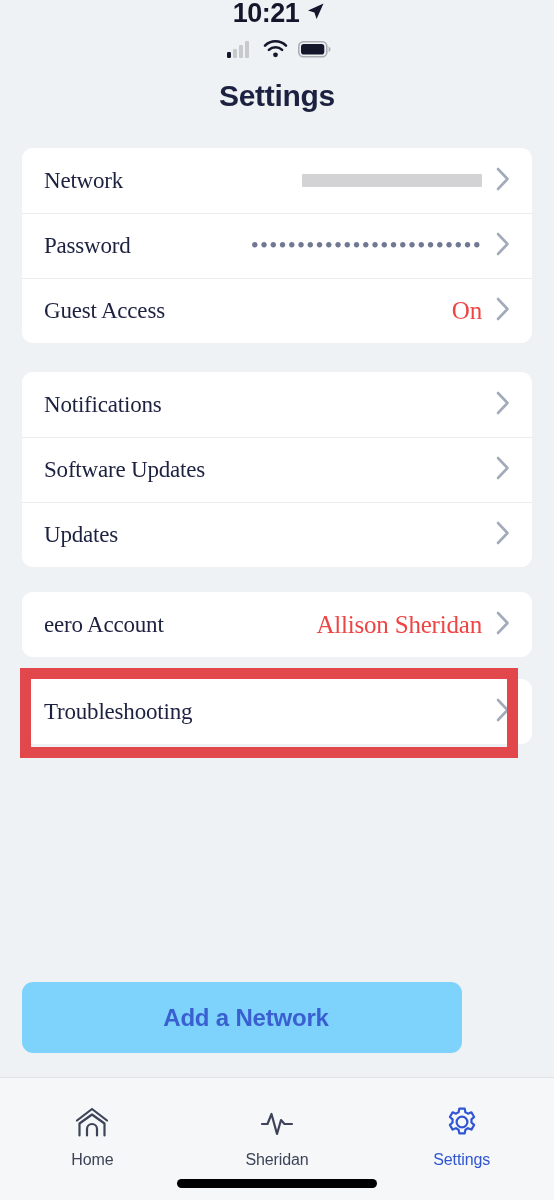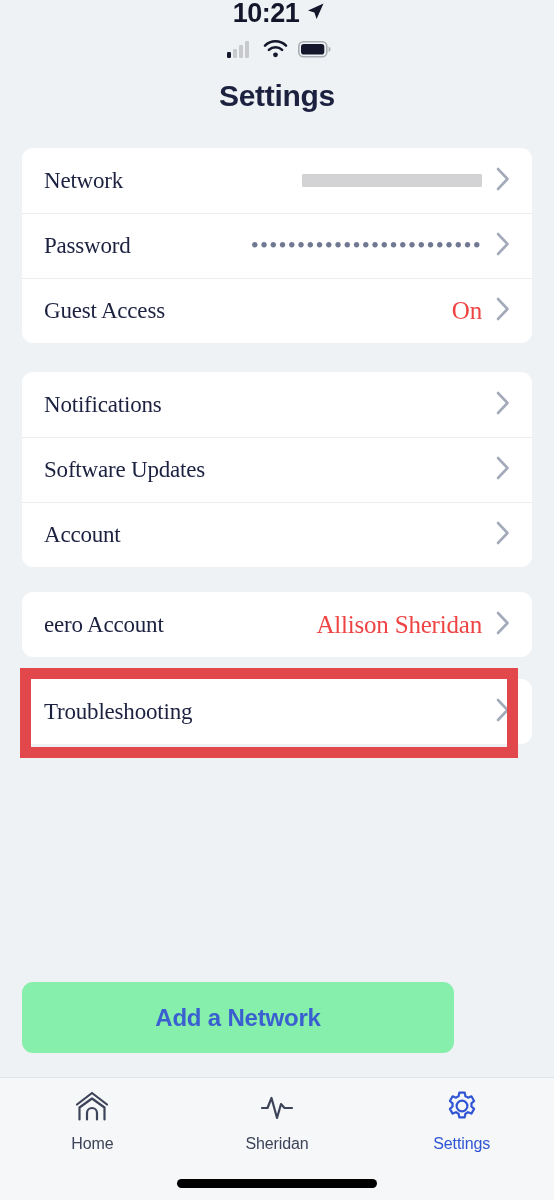--- a/index.html
+++ b/index.html
@@ -133,46 +133,47 @@
     pointer-events: none;
   }
 
   
   .add-network-card {
     position: absolute;
     left: 22px;
     top: 982px;
     width: 432px;
     height: 71px;
-    background: #86efac;
+    background: #7dd3fc;
     border-radius: 11px;
     display: flex;
     align-items: center;
     justify-content: center;
+    padding-left: 8px;
   }
   .add-network-label {
     font-size: 24px;
     font-weight: bold;
     color: #3a5fd0;
     letter-spacing: -0.2px;
   }
 
   
   .tab-bar {
     position: absolute;
     left: 0;
     bottom: 0;
     width: 554px;
     height: 123px;
     background: #f5f7f8;
     border-top: 1px solid #dfe3e6;
     box-sizing: border-box;
     display: flex;
     align-items: flex-start;
-    padding-top: 12px;
+    padding-top: 28px;
   }
   .tab-item {
     flex: 1;
     display: flex;
     flex-direction: column;
     align-items: center;
     gap: 7px;
   }
   .tab-label {
     font-size: 16px;
@@ -289,21 +290,21 @@
     <span class="row-right">
       <span class="chevron">
         <svg width="14" height="24" viewBox="0 0 14 24">
             <path d="M2 2 L11.5 12 L2 22" stroke="#a3abbb" stroke-width="2.6" fill="none" stroke-linecap="round" stroke-linejoin="round"></path>
           </svg>
       </span>
     </span>
   </div>
 
   <div class="row">
-    <span class="row-label">Account</span>
+    <span class="row-label">Updates</span>
     <span class="row-right">
       <span class="chevron">
         <svg width="14" height="24" viewBox="0 0 14 24">
             <path d="M2 2 L11.5 12 L2 22" stroke="#a3abbb" stroke-width="2.6" fill="none" stroke-linecap="round" stroke-linejoin="round"></path>
           </svg>
       </span>
     </span>
   </div>
 
 </div>

